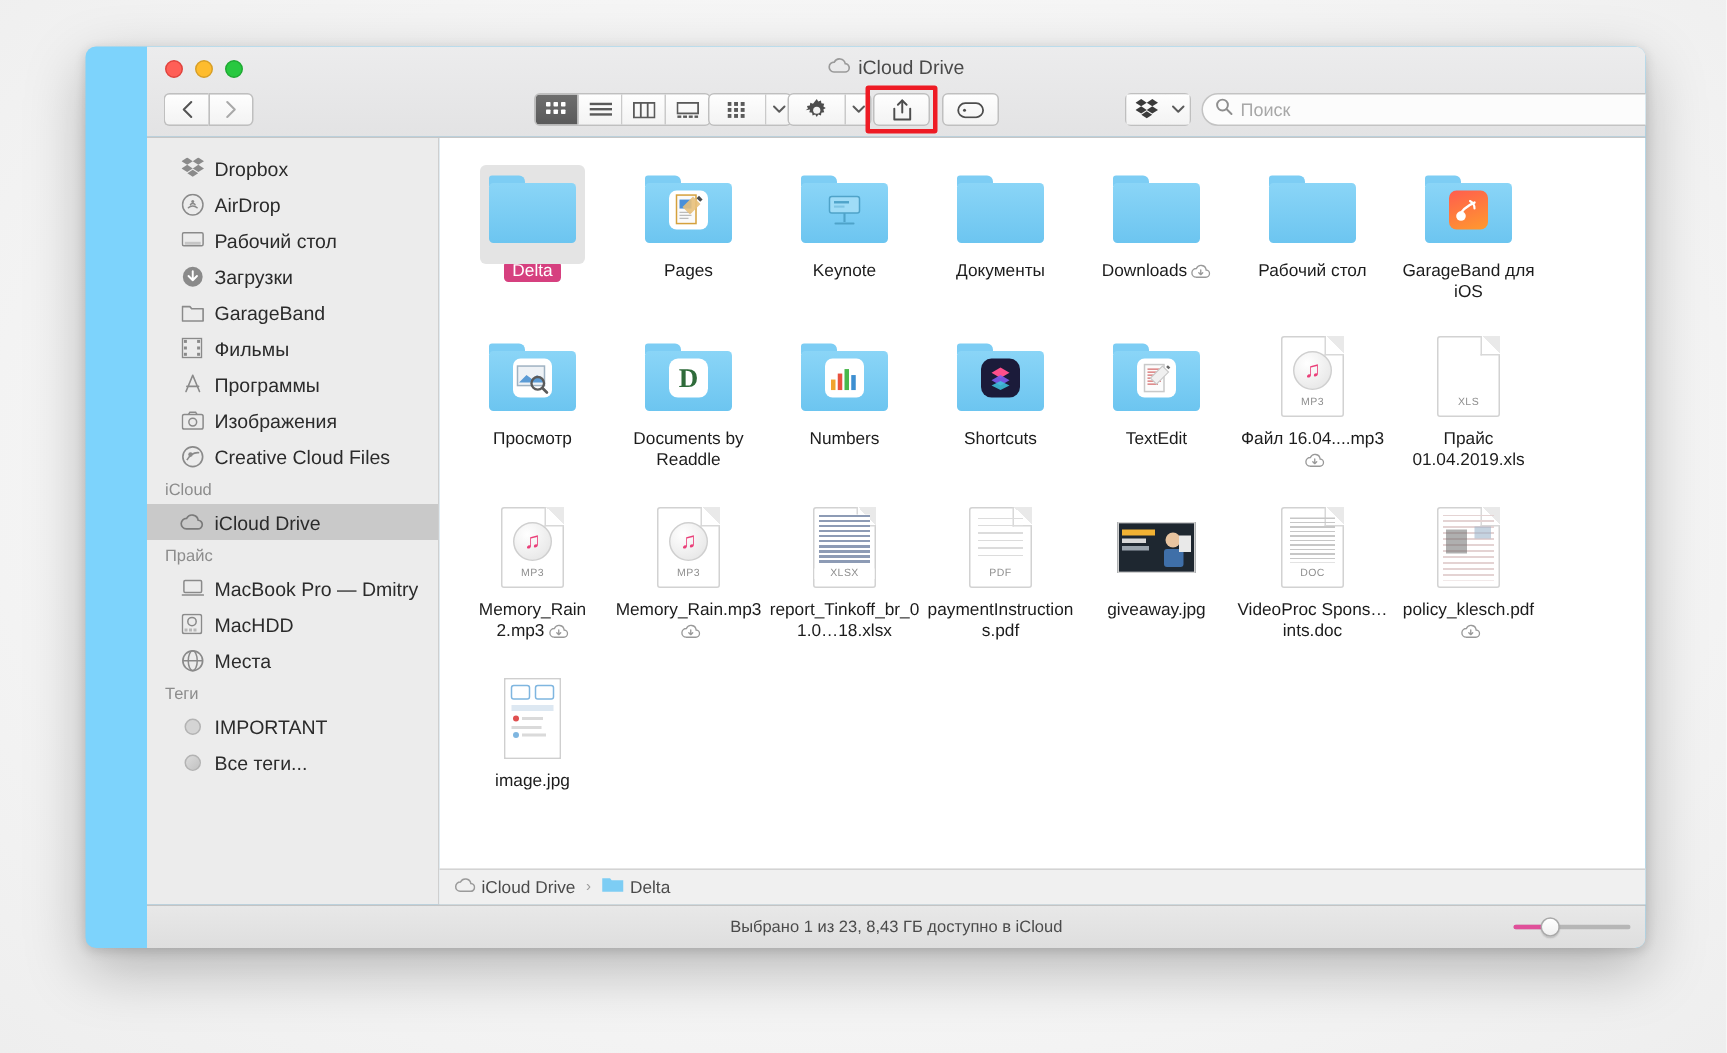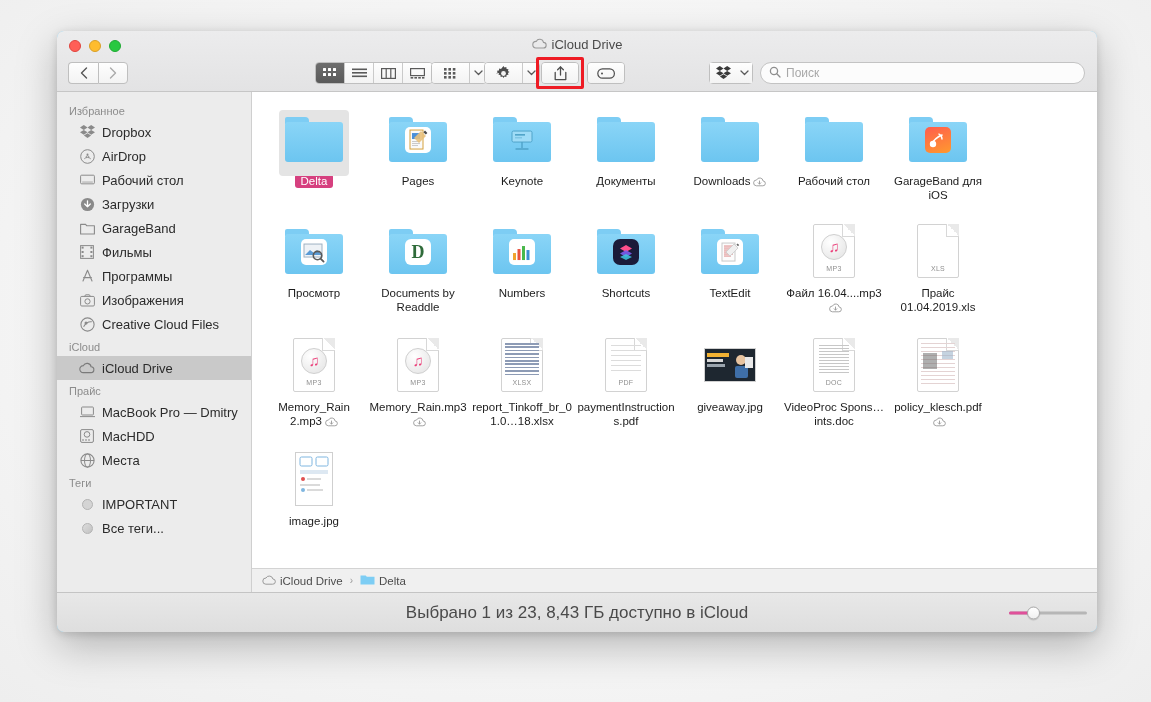--- a/index.html
+++ b/index.html
@@ -15,21 +15,21 @@
 
   
   .window {
     position: absolute;
     left: 57px; top: 31px;
     width: 1040px; height: 601px;
     background: #7dd3fc;
     border-radius: 7px;
     box-shadow: 0 14px 40px rgba(0,0,0,0.26), 0 2px 8px rgba(0,0,0,0.14);
     overflow: hidden;
-    display: flex; flex-direction: column;
+    display: flex; flex-direction: column; padding-left: 41px;
   }
 
   
   .titlebar {
     height: 61px;
     background: linear-gradient(180deg, #ececed 0%, #e3e3e4 100%);
     border-bottom: 1px solid #c6c6c6;
     position: relative;
     flex: none;
   }
@@ -210,25 +210,25 @@
     display: flex; align-items: center;
     padding-left: 10px; gap: 5px;
     font-size: 11.5px; color: #4b4b4b;
     flex: none;
   }
   .crumb { display: flex; align-items: center; gap: 4px; }
   .crumb-sep { color: #9b9b9b; font-size: 10px; margin: 0 2px; }
 
   
   .statusbar {
-    height: 40px;
+    height: 29px;
     background: linear-gradient(180deg,#e8e8e8,#dedede);
     border-top: 1px solid #c4c4c4;
     display: flex; align-items: center; justify-content: center;
-    font-size: 17px; color: #4a4a4a;
+    font-size: 11px; color: #4a4a4a;
     position: relative;
     flex: none;
   }
   .zoomslider {
     position: absolute; right: 10px; top: 50%;
     transform: translateY(-50%);
     width: 78px; height: 12px;
     display: flex; align-items: center;
   }
   .slider-track {
@@ -471,21 +471,20 @@
           </svg>
       </span>
       <span class="search-ph">Поиск</span>
     </div>
   </div>
 
   <div class="body">
 
     <div class="sidebar">
 
-      <div class="sb-header">Избранное</div>
       <div class="sb-item">
         <span class="sb-icon">
           <svg width="15" height="14" viewBox="0 0 15 14">
               <g fill="#8a8a8a">
                 <path d="M3.8 0L0 2.5l3.8 2.4L7.5 2.5z"></path>
                 <path d="M11.2 0L7.5 2.5l3.7 2.4L15 2.5z"></path>
                 <path d="M0 7.3l3.8 2.4 3.7-2.4-3.7-2.4z"></path>
                 <path d="M11.2 4.9L7.5 7.3l3.7 2.4L15 7.3z"></path>
                 <path d="M3.9 10.5l3.6 2.4 3.6-2.4-3.6-2.3z"></path>
               </g>

